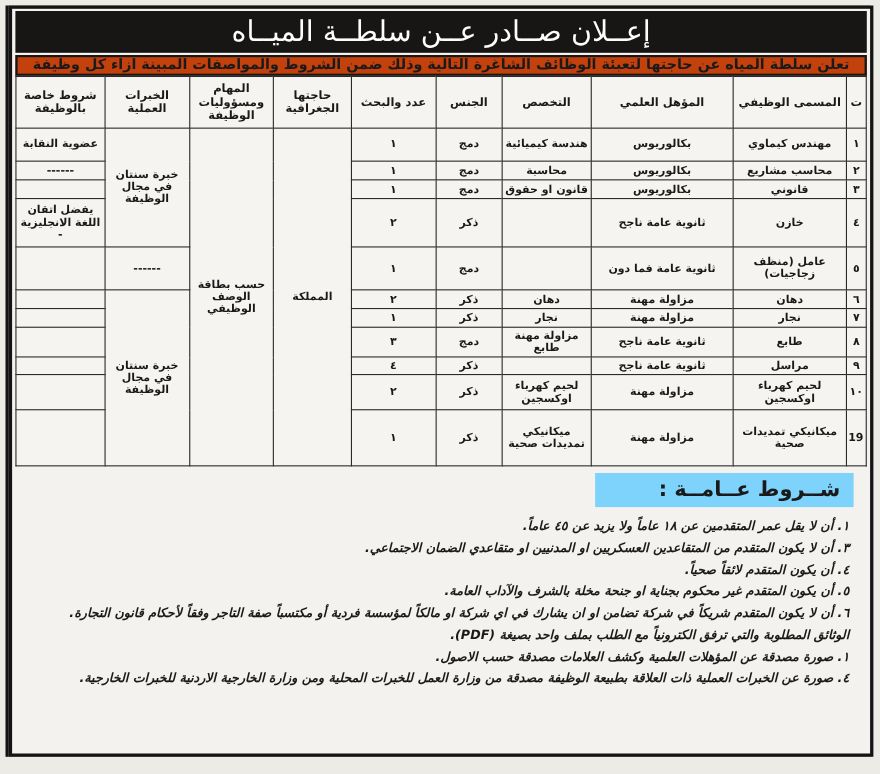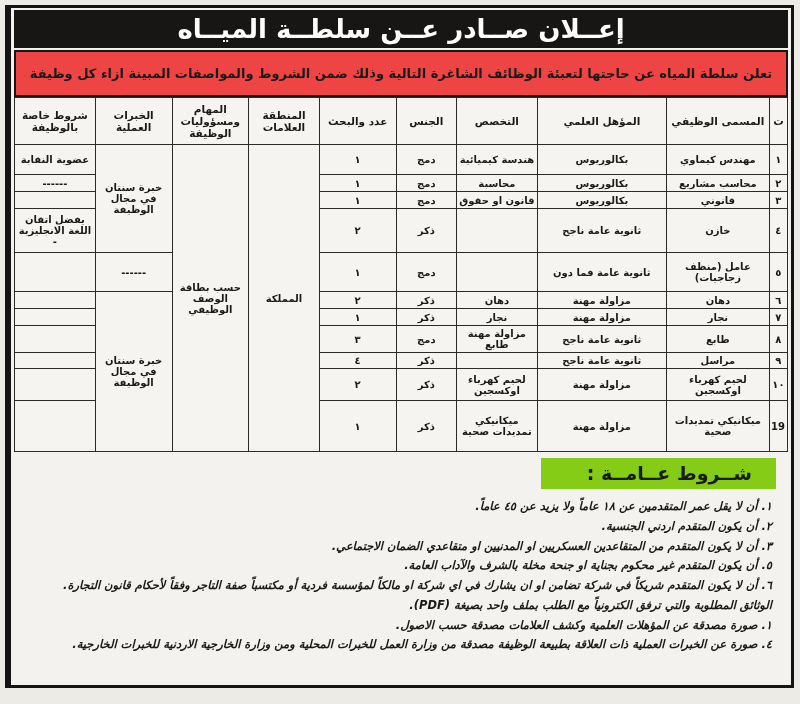--- a/index.html
+++ b/index.html
@@ -15,31 +15,31 @@
     border:3px solid #141414;
     background:#f4f2ee;
     box-shadow:inset 0 0 0 1px #f4f2ee, -3px 0 0 #141414;
     padding:2px 3px 4px 3px;
     box-sizing:border-box;
   }
   .title-band{
     background:#171615;color:#fdfdfc;
     text-align:center;
     height:38px;line-height:38px;
-    font-size:26px;font-weight:bold;
+    font-size:26px;font-weight:normal;
     letter-spacing:1px;
     margin-bottom:2px;
   }
   .subtitle-bar{
     border:2px solid #161616;
     text-align:center;
     font-size:13px;font-weight:bold;
-    padding:14px 4px;
+    padding:0 4px;
     margin-bottom:0;
-    background:#ef4444;
+    background:#c2410c;
   }
   table.jobs{
     width:100%;border-collapse:collapse;table-layout:fixed;
     background:#f6f4f0;
   }
   table.jobs th, table.jobs td{
     border:1px solid #2a2a2a;
     font-size:10px;font-weight:bold;
     text-align:center;vertical-align:middle;
     padding:1px 2px;
@@ -66,24 +66,24 @@
   tr.r7 td{height:14px;}
   tr.r8 td{height:24px;}
   tr.r9 td{height:13px;}
   tr.r10 td{height:29px;}
   tr.r11 td{height:48px;}
   .conditions{
     padding:6px 10px 0 10px;
   }
   .cond-heading{
     display:block;
-    background:#84cc16;
+    background:#7dd3fc;
     width:235px;
     margin-right:2px;
-    padding:4px 24px 5px 6px;
+    padding:4px 12px 5px 6px;
     font-size:19px;font-weight:bold;
     text-align:right;
     box-sizing:border-box;
     margin-bottom:8px;
   }
   .cond-list{
     font-size:11.5px;font-weight:bold;
     line-height:1.72;
     text-align:right;
     padding:0 6px 0 2px;
@@ -114,21 +114,21 @@
         <col class="c-special">
     </colgroup>
     <thead>
       <tr>
         <th>ت</th>
         <th>المسمى الوظيفي</th>
         <th>المؤهل العلمي</th>
         <th>التخصص</th>
         <th>الجنس</th>
         <th>عدد والبحث</th>
-        <th>المنطقة العلامات</th>
+        <th>حاجتها الجغرافية</th>
         <th>المهام ومسؤوليات الوظيفة</th>
         <th>الخبرات العملية</th>
         <th>شروط خاصة بالوظيفة</th>
       </tr>
     </thead>
     <tbody>
       <tr class="r1">
         <td>١</td>
         <td>مهندس كيماوي</td>
         <td>بكالوريوس</td>
@@ -233,22 +233,22 @@
         <td>١</td>
         <td></td>
       </tr>
     </tbody>
   </table>
 
   <div class="conditions">
     <span class="cond-heading">شــروط عــامــة :</span>
     <div class="cond-list">
       <div>١. أن لا يقل عمر المتقدمين عن ١٨ عاماً ولا يزيد عن ٤٥ عاماً.</div>
-      <div>٢. أن يكون المتقدم اردني الجنسية.</div>
       <div>٣. أن لا يكون المتقدم من المتقاعدين العسكريين او المدنيين او متقاعدي الضمان الاجتماعي.</div>
+      <div>٤. أن يكون المتقدم لائقاً صحياً.</div>
       <div>٥. أن يكون المتقدم غير محكوم بجناية او جنحة مخلة بالشرف والآداب العامة.</div>
       <div>٦. أن لا يكون المتقدم شريكاً في شركة تضامن او ان يشارك في اي شركة او مالكاً لمؤسسة فردية أو مكتسباً صفة التاجر وفقاً لأحكام قانون التجارة.</div>
       <div class="docs-heading">الوثائق المطلوبة والتي ترفق الكترونياً مع الطلب بملف واحد بصيغة (PDF).</div>
       <div>١. صورة مصدقة عن المؤهلات العلمية وكشف العلامات مصدقة حسب الاصول.</div>
       <div>٤. صورة عن الخبرات العملية ذات العلاقة بطبيعة الوظيفة مصدقة من وزارة العمل للخبرات المحلية ومن وزارة الخارجية الاردنية للخبرات الخارجية.</div>
 
     </div>
   </div>
 
 </div>

